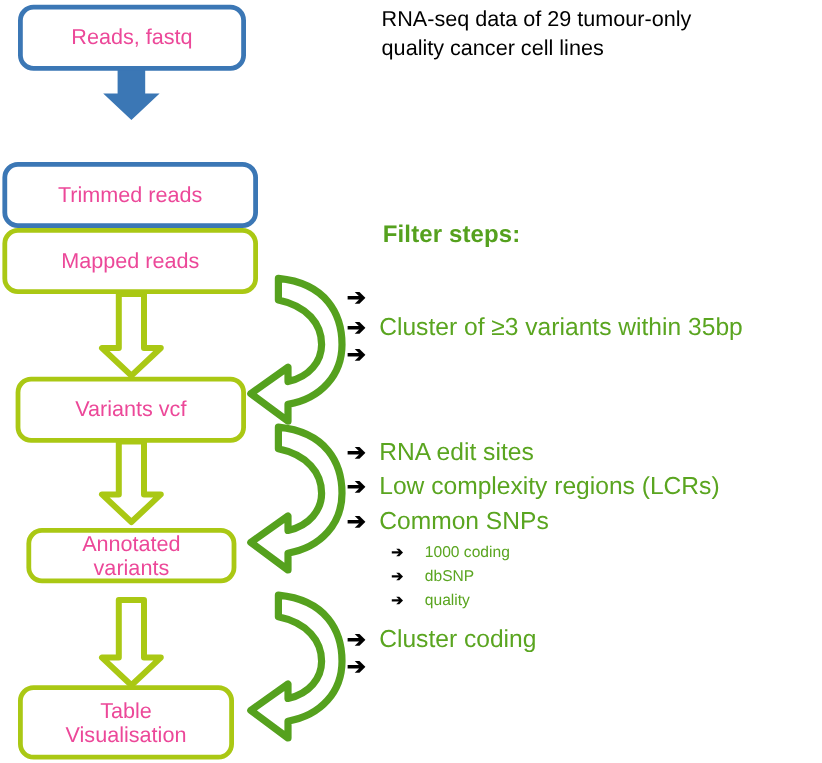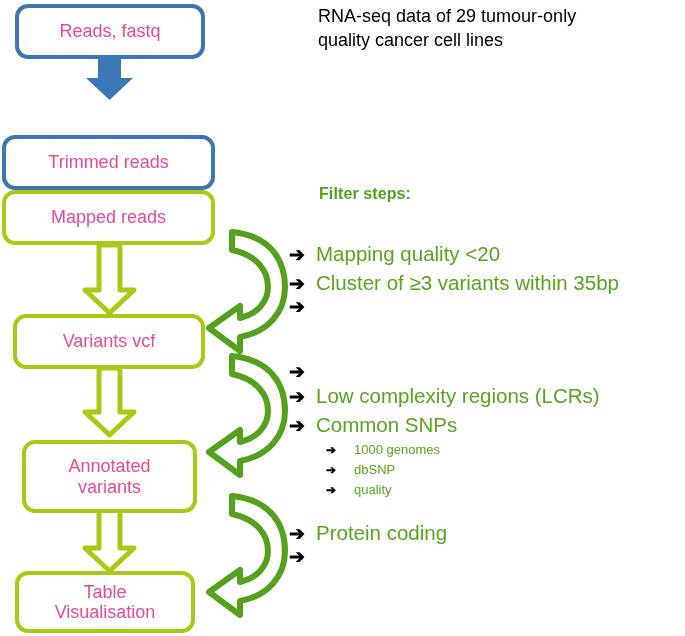--- a/index.html
+++ b/index.html
@@ -45,21 +45,21 @@
     width: 360px;
     font-size: 18px;
     line-height: 1.32;
     color: #000000;
     z-index: 3;
   }
   .filter-title {
     position: absolute;
     left: 319px;
     top: 185px;
-    font-size: 16px;
+    font-size: 20px;
     font-weight: bold;
     color: #55a11e;
     letter-spacing: 0.1px;
     z-index: 3;
     text-align: center;
   }
 
   .filter-group {
     position: absolute;
     z-index: 3;
@@ -168,82 +168,82 @@
   </div>
 
   <div class="node green" style="left:13px; top:314px; width:192px; height:55px;">
     <span>Variants vcf</span>
   </div>
 
   <div class="node green" style="left:2px; top:190px; width:213px; height:55px;">
     <span>Mapped reads</span>
   </div>
 
-  <div class="node green" style="left:22px; top:440px; width:175px; height:73px; white-space:pre-line;">
+  <div class="node green" style="left:22px; top:440px; width:175px; height:46px; white-space:pre-line;">
     <span>Annotated
 variants</span>
   </div>
 
   <div class="node green" style="left:15px; top:571px; width:180px; height:62px; white-space:pre-line;">
     <span>Table
 Visualisation</span>
   </div>
 
   <div class="header-text">
     <div>RNA-seq data of 29 tumour-only</div>
     <div>quality cancer cell lines</div>
   </div>
 
   <div class="filter-title">Filter steps:</div>
 
   <div class="filter-group" style="left:289px; top:239px;">
     <div class="fitem">
       <span class="bullet">➔</span>
-      <span>Mapping quality &lt;20</span>
     </div>
     <div class="fitem">
       <span class="bullet">➔</span>
       <span>Cluster of ≥3 variants within 35bp</span>
     </div>
     <div class="fitem">
       <span class="bullet">➔</span>
     </div>
   </div>
 
   <div class="filter-group" style="left:289px; top:362px;">
     <div class="fitem">
       <span class="bullet">➔</span>
+      <span>RNA edit sites</span>
     </div>
     <div class="fitem">
       <span class="bullet">➔</span>
       <span>Low complexity regions (LCRs)</span>
     </div>
     <div class="fitem">
       <span class="bullet">➔</span>
       <span>Common SNPs</span>
     </div>
     <div class="sublist">
       <div class="sitem">
         <span class="bullet">➔</span>
-        <span>1000 genomes</span>
+        <span>1000 coding</span>
       </div>
       <div class="sitem">
         <span class="bullet">➔</span>
         <span>dbSNP</span>
       </div>
       <div class="sitem">
         <span class="bullet">➔</span>
         <span>quality</span>
       </div>
     </div>
   </div>
 
   <div class="filter-group" style="left:289px; top:518px;">
     <div class="fitem">
       <span class="bullet">➔</span>
-      <span>Protein coding</span>
+      <span>Cluster coding</span>
     </div>
     <div class="fitem">
       <span class="bullet">➔</span>
     </div>
   </div>
 
 </div>
 
 </body></html>

